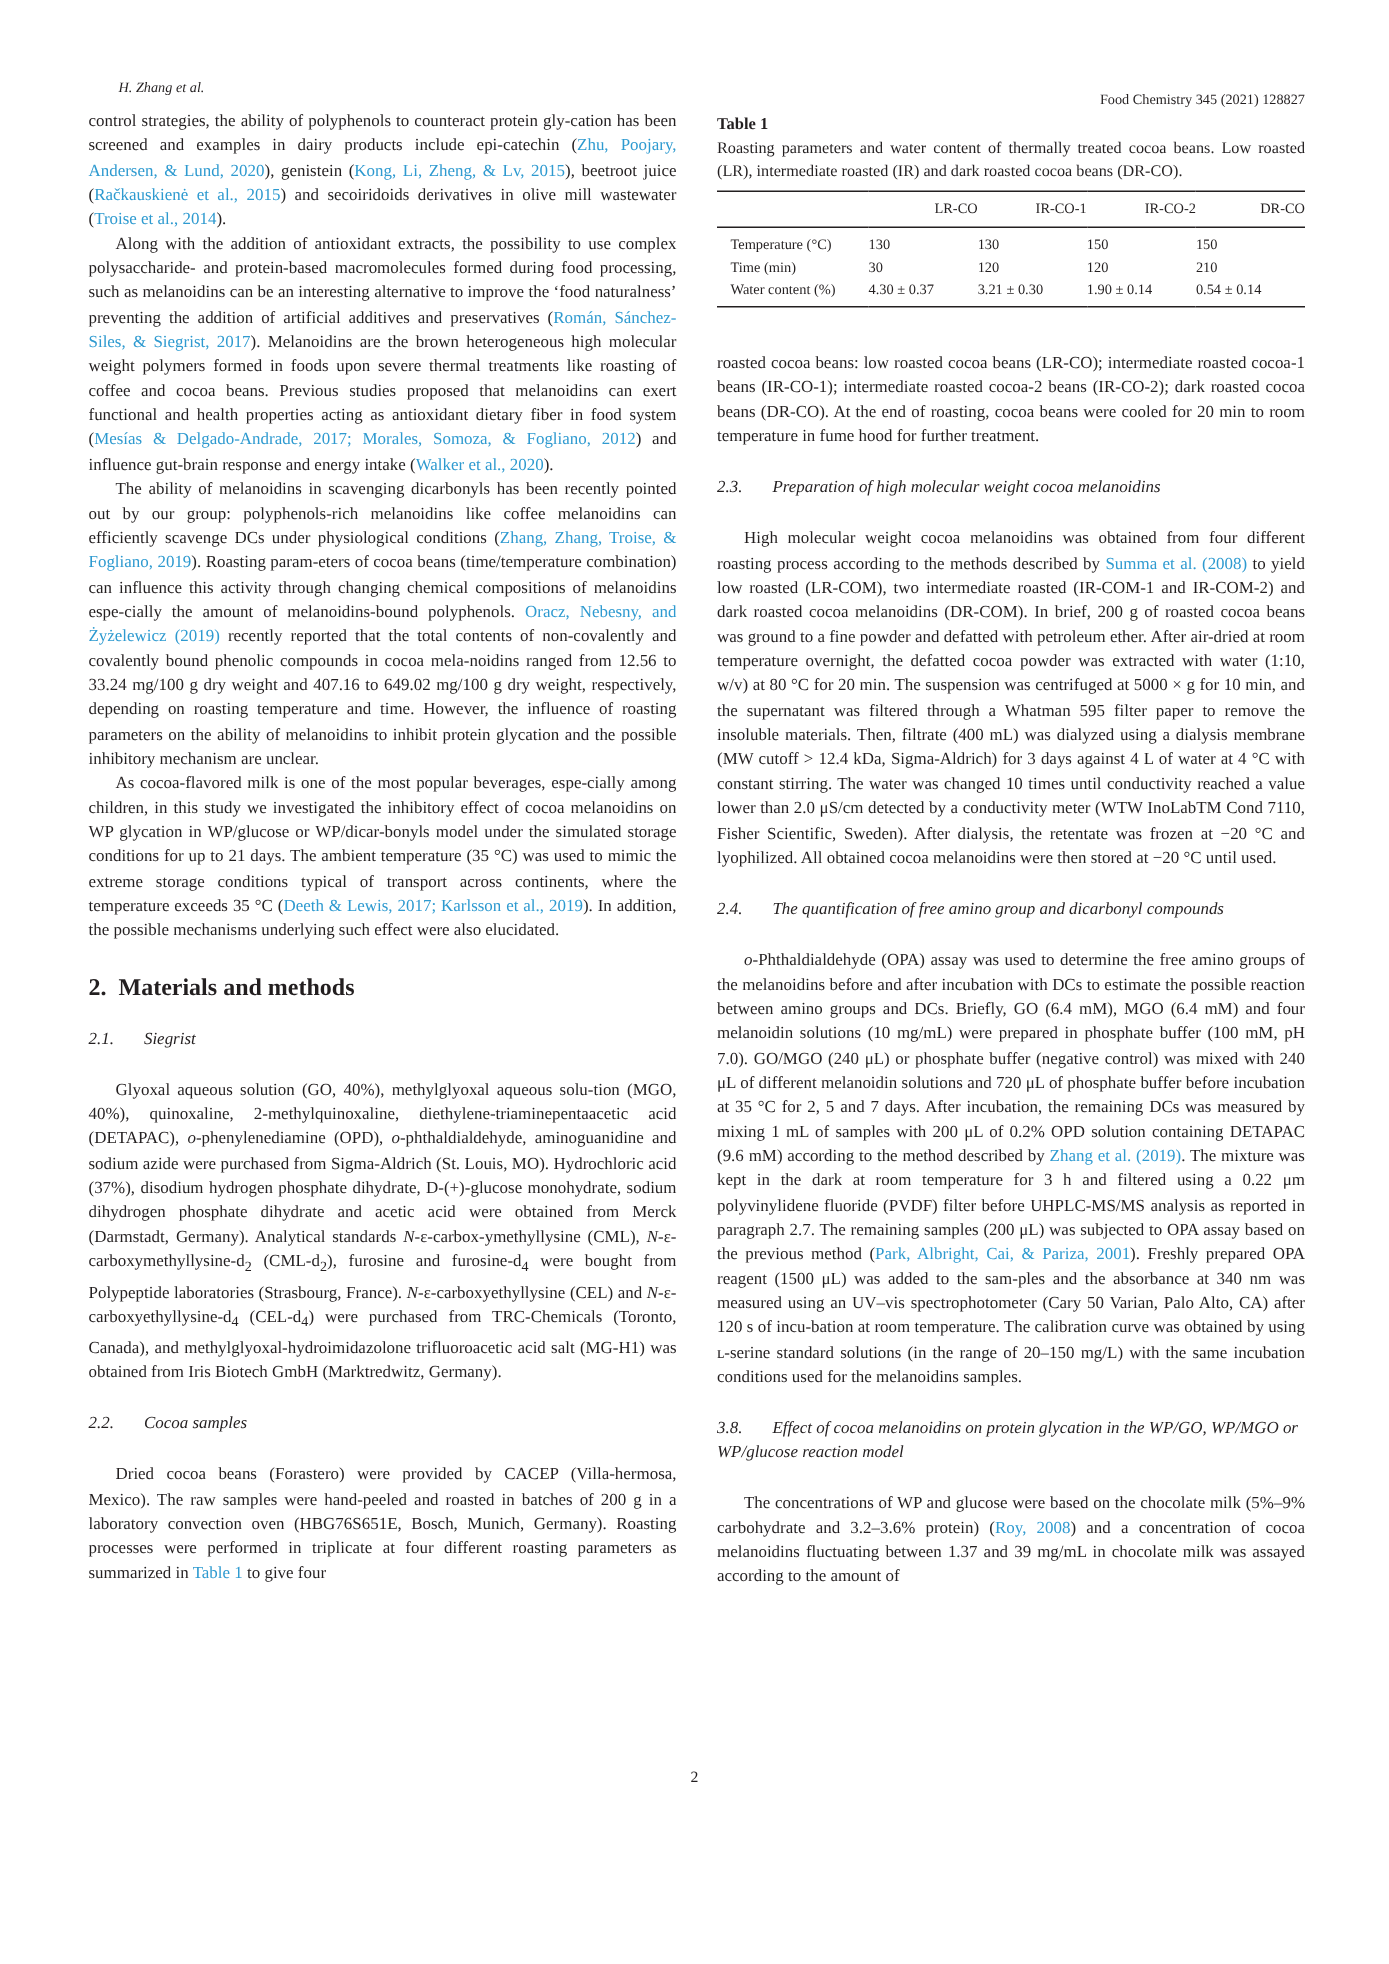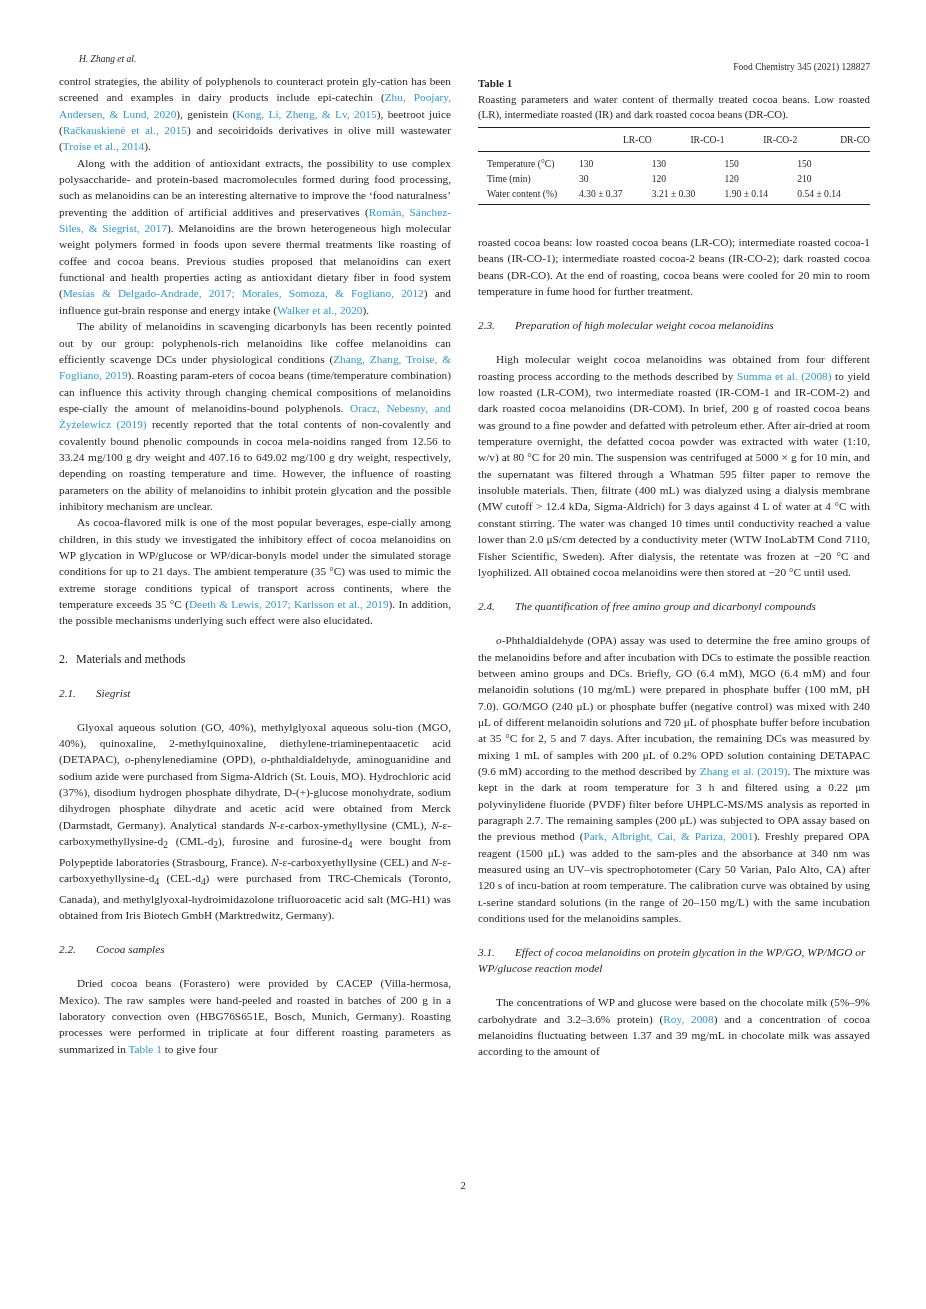--- a/index.html
+++ b/index.html
@@ -6,21 +6,21 @@
   body { width:926px; height:1309px; position:relative; overflow:hidden;
          font-family:"Liberation Serif","DejaVu Serif",serif; color:#231f20; }
   .running-left { position:absolute; left:59px; top:54px; font-size:9.5px; font-style:italic;margin-left:20px; }
   .running-right { position:absolute; right:56px; top:62px; font-size:9.5px; }
   .col { position:absolute; top:73px; width:392px; font-size:11.3px; line-height:16.35px; }
   .col-left { left:59px; }
   .col-right { left:478px; }
   p { margin:0; text-align:justify; }
   p.indent { text-indent:18px; }
   .link { color:#2e9ad0; }
-  h2 { font-size:12px; font-weight:normal; margin:22px 0 0 0; line-height:16px; }
+  h2 { font-size:16px; font-weight:bold; margin:22px 0 0 0; line-height:16px; }
   h3 { font-size:11.3px; font-weight:normal; font-style:italic; margin:18px 0 18px 0; line-height:16px; }
   h3 .num { margin-right:20px; }
   h2 .num { margin-right:8px; }
   .table-block { font-size:10.8px; line-height:15px; }
   .table-title { font-weight:bold; font-size:11px; }
   .table-caption { text-align:justify; margin-top:1px; }
   table { width:100%; border-collapse:collapse; margin-top:5px; font-size:9.6px; }
   thead th { font-weight:normal; text-align:right; padding:4px 0 4px 0; border-top:1.2px solid #231f20; border-bottom:0.8px solid #231f20; }
   tbody td { padding:1px 0; line-height:13px; }
   tbody tr:first-child td { padding-top:5px; }
@@ -99,18 +99,18 @@
   <p>roasted cocoa beans: low roasted cocoa beans (LR-CO); intermediate roasted cocoa-1 beans (IR-CO-1); intermediate roasted cocoa-2 beans (IR-CO-2); dark roasted cocoa beans (DR-CO). At the end of roasting, cocoa beans were cooled for 20 min to room temperature in fume hood for further treatment.</p>
 
   <h3><span class="num">2.3.</span><span>Preparation of high molecular weight cocoa melanoidins</span></h3>
 
   <p class="indent"><span>High molecular weight cocoa melanoidins was obtained from four different roasting process according to the methods described by </span><span class="link">Summa et al. (2008)</span><span> to yield low roasted (LR-COM), two intermediate roasted (IR-COM-1 and IR-COM-2) and dark roasted cocoa melanoidins (DR-COM). In brief, 200 g of roasted cocoa beans was ground to a fine powder and defatted with petroleum ether. After air-dried at room temperature overnight, the defatted cocoa powder was extracted with water (1:10, w/v) at 80 °C for 20 min. The suspension was centrifuged at 5000 × g for 10 min, and the supernatant was filtered through a Whatman 595 filter paper to remove the insoluble materials. Then, filtrate (400 mL) was dialyzed using a dialysis membrane (MW cutoff &gt; 12.4 kDa, Sigma-Aldrich) for 3 days against 4 L of water at 4 °C with constant stirring. The water was changed 10 times until conductivity reached a value lower than 2.0 μS/cm detected by a conductivity meter (WTW InoLabTM Cond 7110, Fisher Scientific, Sweden). After dialysis, the retentate was frozen at −20 °C and lyophilized. All obtained cocoa melanoidins were then stored at −20 °C until used.</span></p>
 
   <h3><span class="num">2.4.</span><span>The quantification of free amino group and dicarbonyl compounds</span></h3>
 
   <p class="indent"><i>o</i><span>-Phthaldialdehyde (OPA) assay was used to determine the free amino groups of the melanoidins before and after incubation with DCs to estimate the possible reaction between amino groups and DCs. Briefly, GO (6.4 mM), MGO (6.4 mM) and four melanoidin solutions (10 mg/mL) were prepared in phosphate buffer (100 mM, pH 7.0). GO/MGO (240 μL) or phosphate buffer (negative control) was mixed with 240 μL of different melanoidin solutions and 720 μL of phosphate buffer before incubation at 35 °C for 2, 5 and 7 days. After incubation, the remaining DCs was measured by mixing 1 mL of samples with 200 μL of 0.2% OPD solution containing DETAPAC (9.6 mM) according to the method described by </span><span class="link">Zhang et al. (2019)</span><span>. The mixture was kept in the dark at room temperature for 3 h and filtered using a 0.22 μm polyvinylidene fluoride (PVDF) filter before UHPLC-MS/MS analysis as reported in paragraph 2.7. The remaining samples (200 μL) was subjected to OPA assay based on the previous method (</span><span class="link">Park, Albright, Cai, &amp; Pariza, 2001</span><span>). Freshly prepared OPA reagent (1500 μL) was added to the sam-ples and the absorbance at 340 nm was measured using an UV–vis spectrophotometer (Cary 50 Varian, Palo Alto, CA) after 120 s of incu-bation at room temperature. The calibration curve was obtained by using ʟ-serine standard solutions (in the range of 20–150 mg/L) with the same incubation conditions used for the melanoidins samples.</span></p>
 
-  <h3><span class="num">3.1.</span><span>Effect of cocoa melanoidins on protein glycation in the WP/GO, WP/MGO or WP/glucose reaction model</span></h3>
+  <h3><span class="num">3.8.</span><span>Effect of cocoa melanoidins on protein glycation in the WP/GO, WP/MGO or WP/glucose reaction model</span></h3>
 
   <p class="indent"><span>The concentrations of WP and glucose were based on the chocolate milk (5%–9% carbohydrate and 3.2–3.6% protein) (</span><span class="link">Roy, 2008</span><span>) and a concentration of cocoa melanoidins fluctuating between 1.37 and 39 mg/mL in chocolate milk was assayed according to the amount of</span></p>
 </div>
 
 <div class="page-num">2</div>
 
 </body></html>

